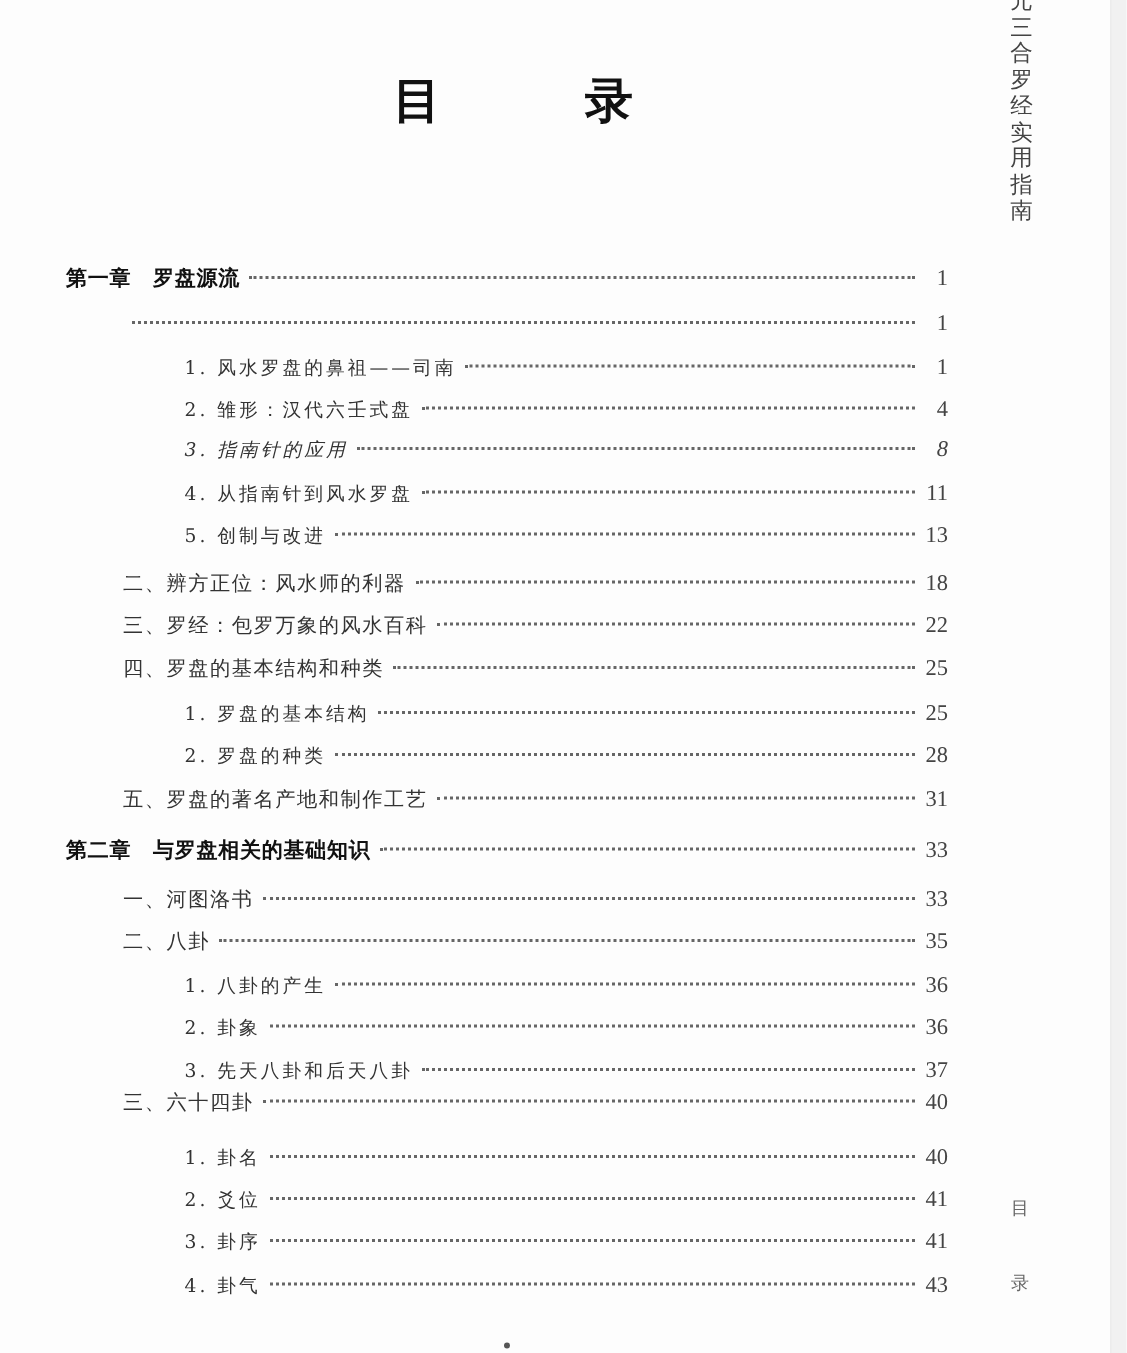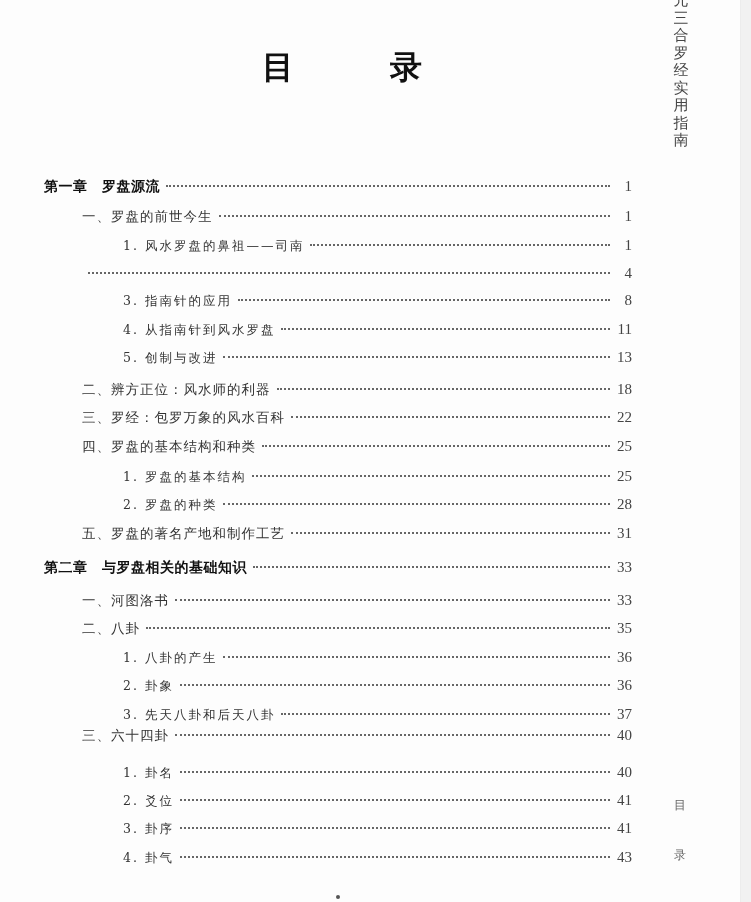--- a/index.html
+++ b/index.html
@@ -71,34 +71,34 @@
 <div class="side-label" style="top:797px">目</div>
 <div class="side-label" style="top:847px">录</div>
 
 <div class="toc" id="toc">
     <div class="row chapter" style="top: 175px;">
       <span class="label">第一章　罗盘源流</span>
       <span class="leader"></span>
       <span class="page">1</span>
     </div>
     <div class="row section" style="top: 205px;">
-      <span class="label">一、罗盘的前世今生</span>
       <span class="leader"></span>
       <span class="page">1</span>
     </div>
     <div class="row sub" style="top: 234px;">
       <span class="label">1. 风水罗盘的鼻祖——司南</span>
       <span class="leader"></span>
       <span class="page">1</span>
     </div>
     <div class="row sub" style="top: 262px;">
+      <span class="label">2. 雏形：汉代六壬式盘</span>
       <span class="leader"></span>
       <span class="page">4</span>
     </div>
-    <div class="row sub" style="top: 289px;">
+    <div class="row sub" style="top: 289px; font-style: italic;">
       <span class="label">3. 指南针的应用</span>
       <span class="leader"></span>
       <span class="page">8</span>
     </div>
     <div class="row sub" style="top: 318px;">
       <span class="label">4. 从指南针到风水罗盘</span>
       <span class="leader"></span>
       <span class="page">11</span>
     </div>
     <div class="row sub" style="top: 346px;">

